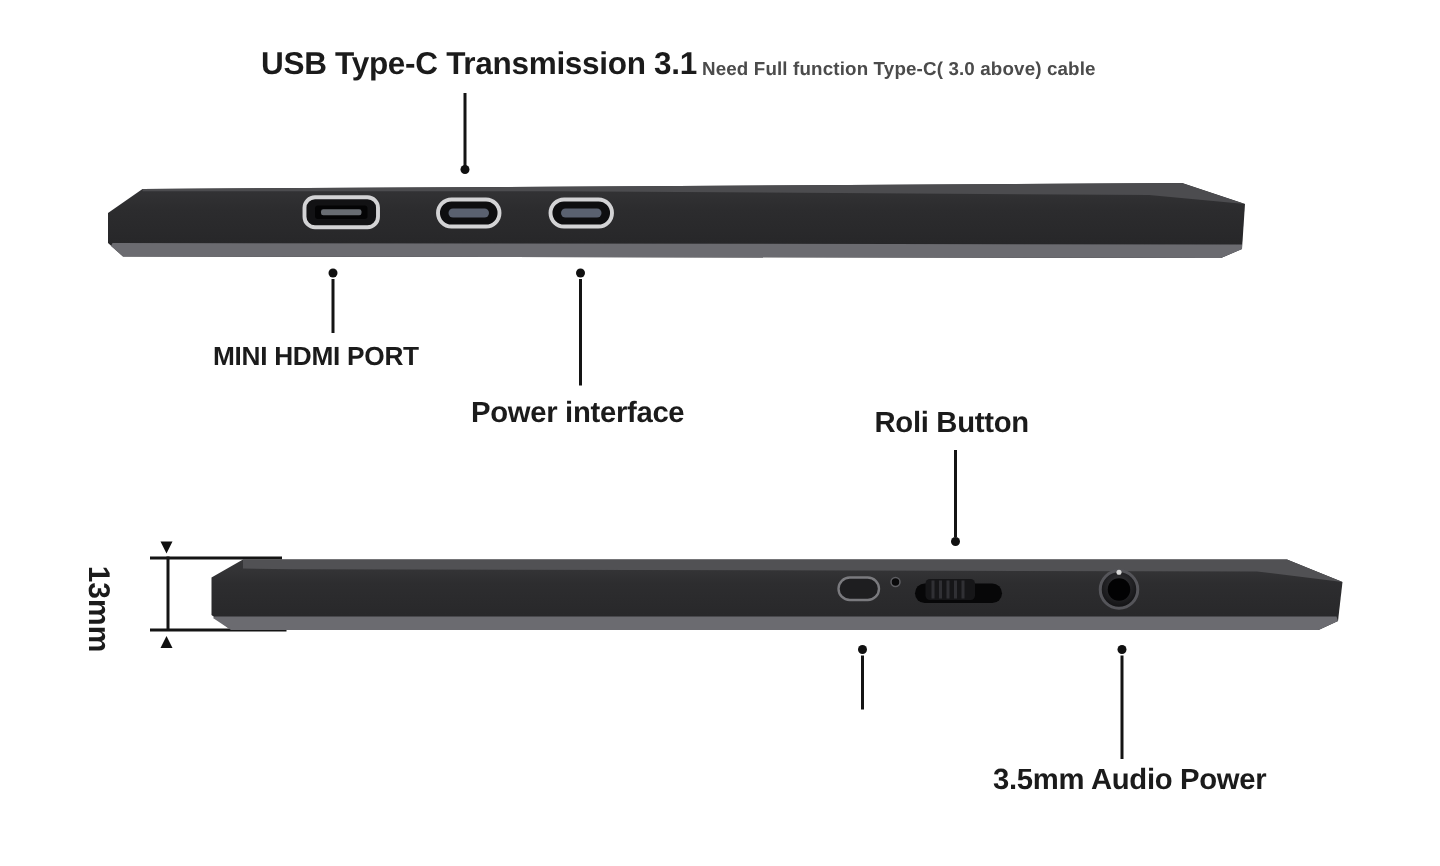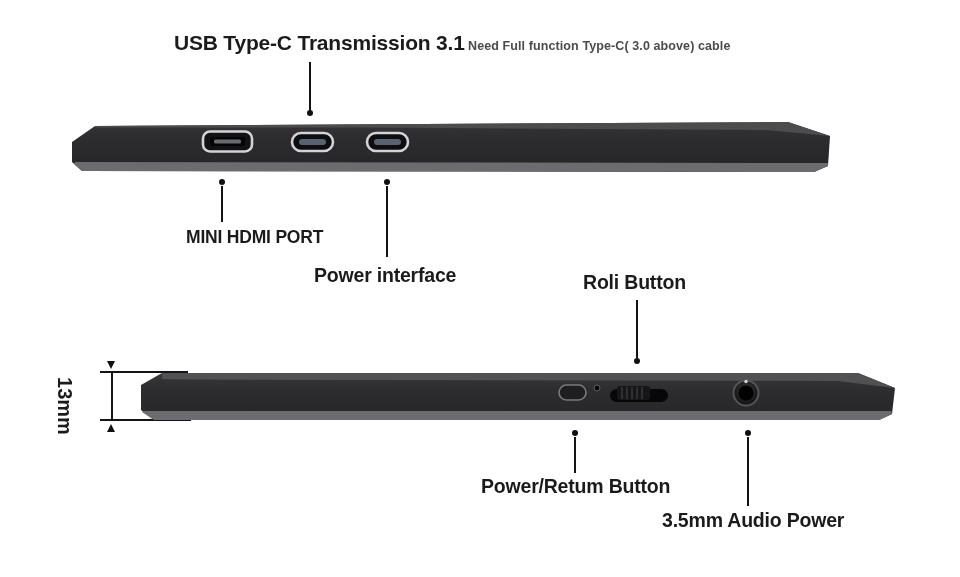--- a/index.html
+++ b/index.html
@@ -13,21 +13,21 @@
   }
   .note{
     position:absolute;left:468px;top:39px;font-size:12.5px;font-weight:bold;
     color:#4b4b4b;white-space:nowrap;letter-spacing:0.1px;
   }
   .lbl{
     position:absolute;font-weight:bold;white-space:nowrap;color:#1b1b1b;
     letter-spacing:-0.2px;
   }
   .lbl-lg{font-size:19.5px;}
-  .lbl-md{font-size:17.5px;margin-left:44px;}
+  .lbl-md{font-size:17.5px;}
   .vline{position:absolute;width:1.5px;background:#141414;}
   .hline{position:absolute;height:1.5px;background:#141414;}
   .dot{position:absolute;width:6px;height:6px;border-radius:50%;background:#101010;}
   .device{position:absolute;}
   .tri{position:absolute;width:0;height:0;}
   .tri-down{border-left:4.5px solid transparent;border-right:4.5px solid transparent;border-top:8px solid #101010;}
   .tri-up{border-left:4.5px solid transparent;border-right:4.5px solid transparent;border-bottom:8px solid #101010;}
   .dim-label{
     position:absolute;left:30px;top:394px;width:70px;height:24px;
     font-size:20px;font-weight:bold;text-align:center;line-height:24px;
@@ -118,19 +118,18 @@
     </g>
     <g>
       <circle cx="611" cy="25" r="12.5" fill="url(#jackGrad)" stroke="#55555a" stroke-width="2"></circle>
       <circle cx="611" cy="25" r="7.5" fill="#020203"></circle>
       <circle cx="611" cy="13.5" r="1.7" fill="#d8d8d8"></circle>
     </g>
   </svg>
 
   <div class="dot" style="left:572px;top:430px"></div>
   <div class="vline" style="left:574px;top:437px;height:36px"></div>
-  <div class="lbl lbl-lg" style="left:481px;top:475px">Power/Retum Button</div>
 
   <div class="dot" style="left:745px;top:430px"></div>
   <div class="vline" style="left:747px;top:437px;height:69px"></div>
   <div class="lbl lbl-lg" style="left:662px;top:509px">3.5mm Audio Power</div>
 
 </div>
 
 </body></html>

